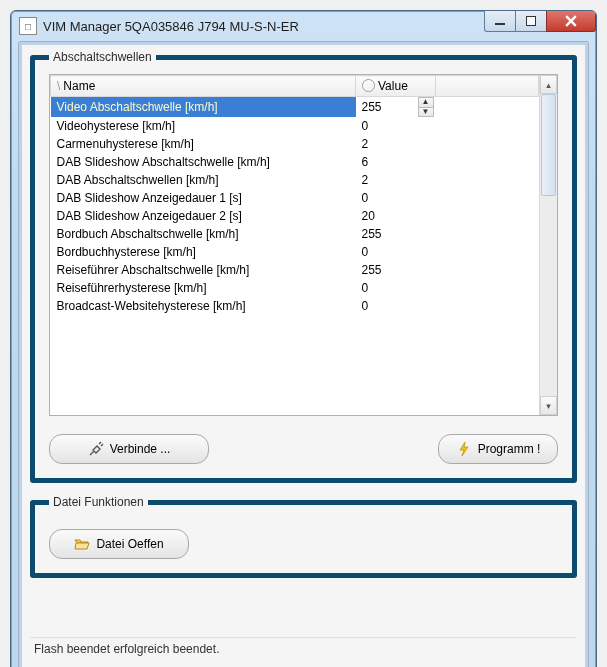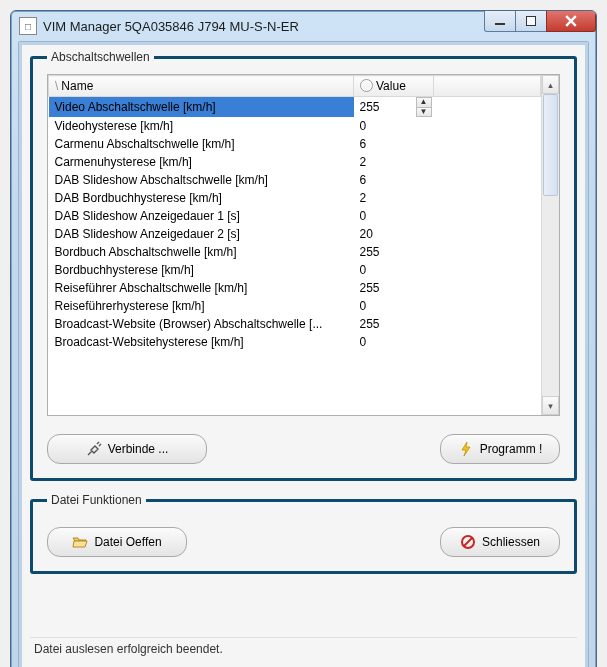--- a/index.html
+++ b/index.html
@@ -68,21 +68,21 @@
     background:#f5f5f5;
     border:1px solid #9db3c9;
     border-radius:2px;
     box-shadow: 0 0 0 3px #bcd2e8 inset;
     padding:8px 11px 11px 11px;
     display:flex; flex-direction:column;
     box-sizing:border-box;
   }
 
   fieldset.group {
-    border:3px solid #0c4a6e;
+    border:5px solid #0c4a6e;
     border-radius:3px;
     margin:0 0 12px 0;
     padding:10px 14px 14px 14px;
     background:#f5f5f5;
   }
   fieldset.group > legend {
     padding:0 4px;
     color:#2c2c2c;
     font-size:12px;
   }
@@ -128,21 +128,21 @@
     padding:2px 6px;
     font-size:12px;
     color:#000;
     white-space:nowrap;
     overflow:hidden;
     text-overflow:ellipsis;
     border:0;
   }
   tbody tr.sel td.name-cell{
     background:#3a7fd6;
-    color:#000000;
+    color:#fef9c3;
   }
   tbody tr.sel td.val-cell{
     padding:0 2px;
   }
   .spin {
     display:flex; align-items:stretch; height:20px;
     background:#fff;
   }
   .spin input{
     flex:1; width:0;
@@ -274,36 +274,31 @@
                     </div>
                   </td>
                   <td></td>
                 </tr>
                 <tr>
                   <td class="name-cell">Videohysterese [km/h]</td>
                   <td class="val-cell">0</td>
                   <td></td>
                 </tr>
                 <tr>
-                  <td class="name-cell">Carmenu Abschaltschwelle [km/h]</td>
-                  <td class="val-cell">6</td>
-                  <td></td>
-                </tr>
-                <tr>
                   <td class="name-cell">Carmenuhysterese [km/h]</td>
                   <td class="val-cell">2</td>
                   <td></td>
                 </tr>
                 <tr>
                   <td class="name-cell">DAB Slideshow Abschaltschwelle [km/h]</td>
                   <td class="val-cell">6</td>
                   <td></td>
                 </tr>
                 <tr>
-                  <td class="name-cell">DAB Bordbuchhysterese [km/h]</td>
+                  <td class="name-cell">DAB Abschaltschwellen [km/h]</td>
                   <td class="val-cell">2</td>
                   <td></td>
                 </tr>
                 <tr>
                   <td class="name-cell">DAB Slideshow Anzeigedauer 1 [s]</td>
                   <td class="val-cell">0</td>
                   <td></td>
                 </tr>
                 <tr>
                   <td class="name-cell">DAB Slideshow Anzeigedauer 2 [s]</td>
@@ -321,25 +316,20 @@
                   <td></td>
                 </tr>
                 <tr>
                   <td class="name-cell">Reiseführer Abschaltschwelle [km/h]</td>
                   <td class="val-cell">255</td>
                   <td></td>
                 </tr>
                 <tr>
                   <td class="name-cell">Reiseführerhysterese [km/h]</td>
                   <td class="val-cell">0</td>
-                  <td></td>
-                </tr>
-                <tr>
-                  <td class="name-cell">Broadcast-Website (Browser) Abschaltschwelle [...</td>
-                  <td class="val-cell">255</td>
                   <td></td>
                 </tr>
                 <tr>
                   <td class="name-cell">Broadcast-Websitehysterese [km/h]</td>
                   <td class="val-cell">0</td>
                   <td></td>
                 </tr>
               </tbody>
           </table>
         </div>
@@ -378,29 +368,20 @@
       <div class="btn-row2">
         <button class="btn">
           <span class="ico">
             <svg viewBox="0 0 16 16">
                 <path d="M1 4 h5 l1 2 h7 v1 H3z" fill="#f4cf6a" stroke="#b68a1f"></path>
                 <path d="M2 7 h13 l-2 6 H1z" fill="#fbe29a" stroke="#b68a1f"></path>
               </svg>
           </span>
           <span>Datei Oeffen</span>
         </button>
-        <button class="btn right">
-          <span class="ico">
-            <svg viewBox="0 0 16 16">
-                <circle cx="8" cy="8" r="6" fill="none" stroke="#c62828" stroke-width="2"></circle>
-                <line x1="4" y1="12" x2="12" y2="4" stroke="#c62828" stroke-width="2"></line>
-              </svg>
-          </span>
-          <span>Schliessen</span>
-        </button>
       </div>
     </fieldset>
 
     <div class="status">
-      <span>Datei auslesen erfolgreich beendet.</span>
+      <span>Flash beendet erfolgreich beendet.</span>
     </div>
   </div>
 </div>
 
 </body></html>

